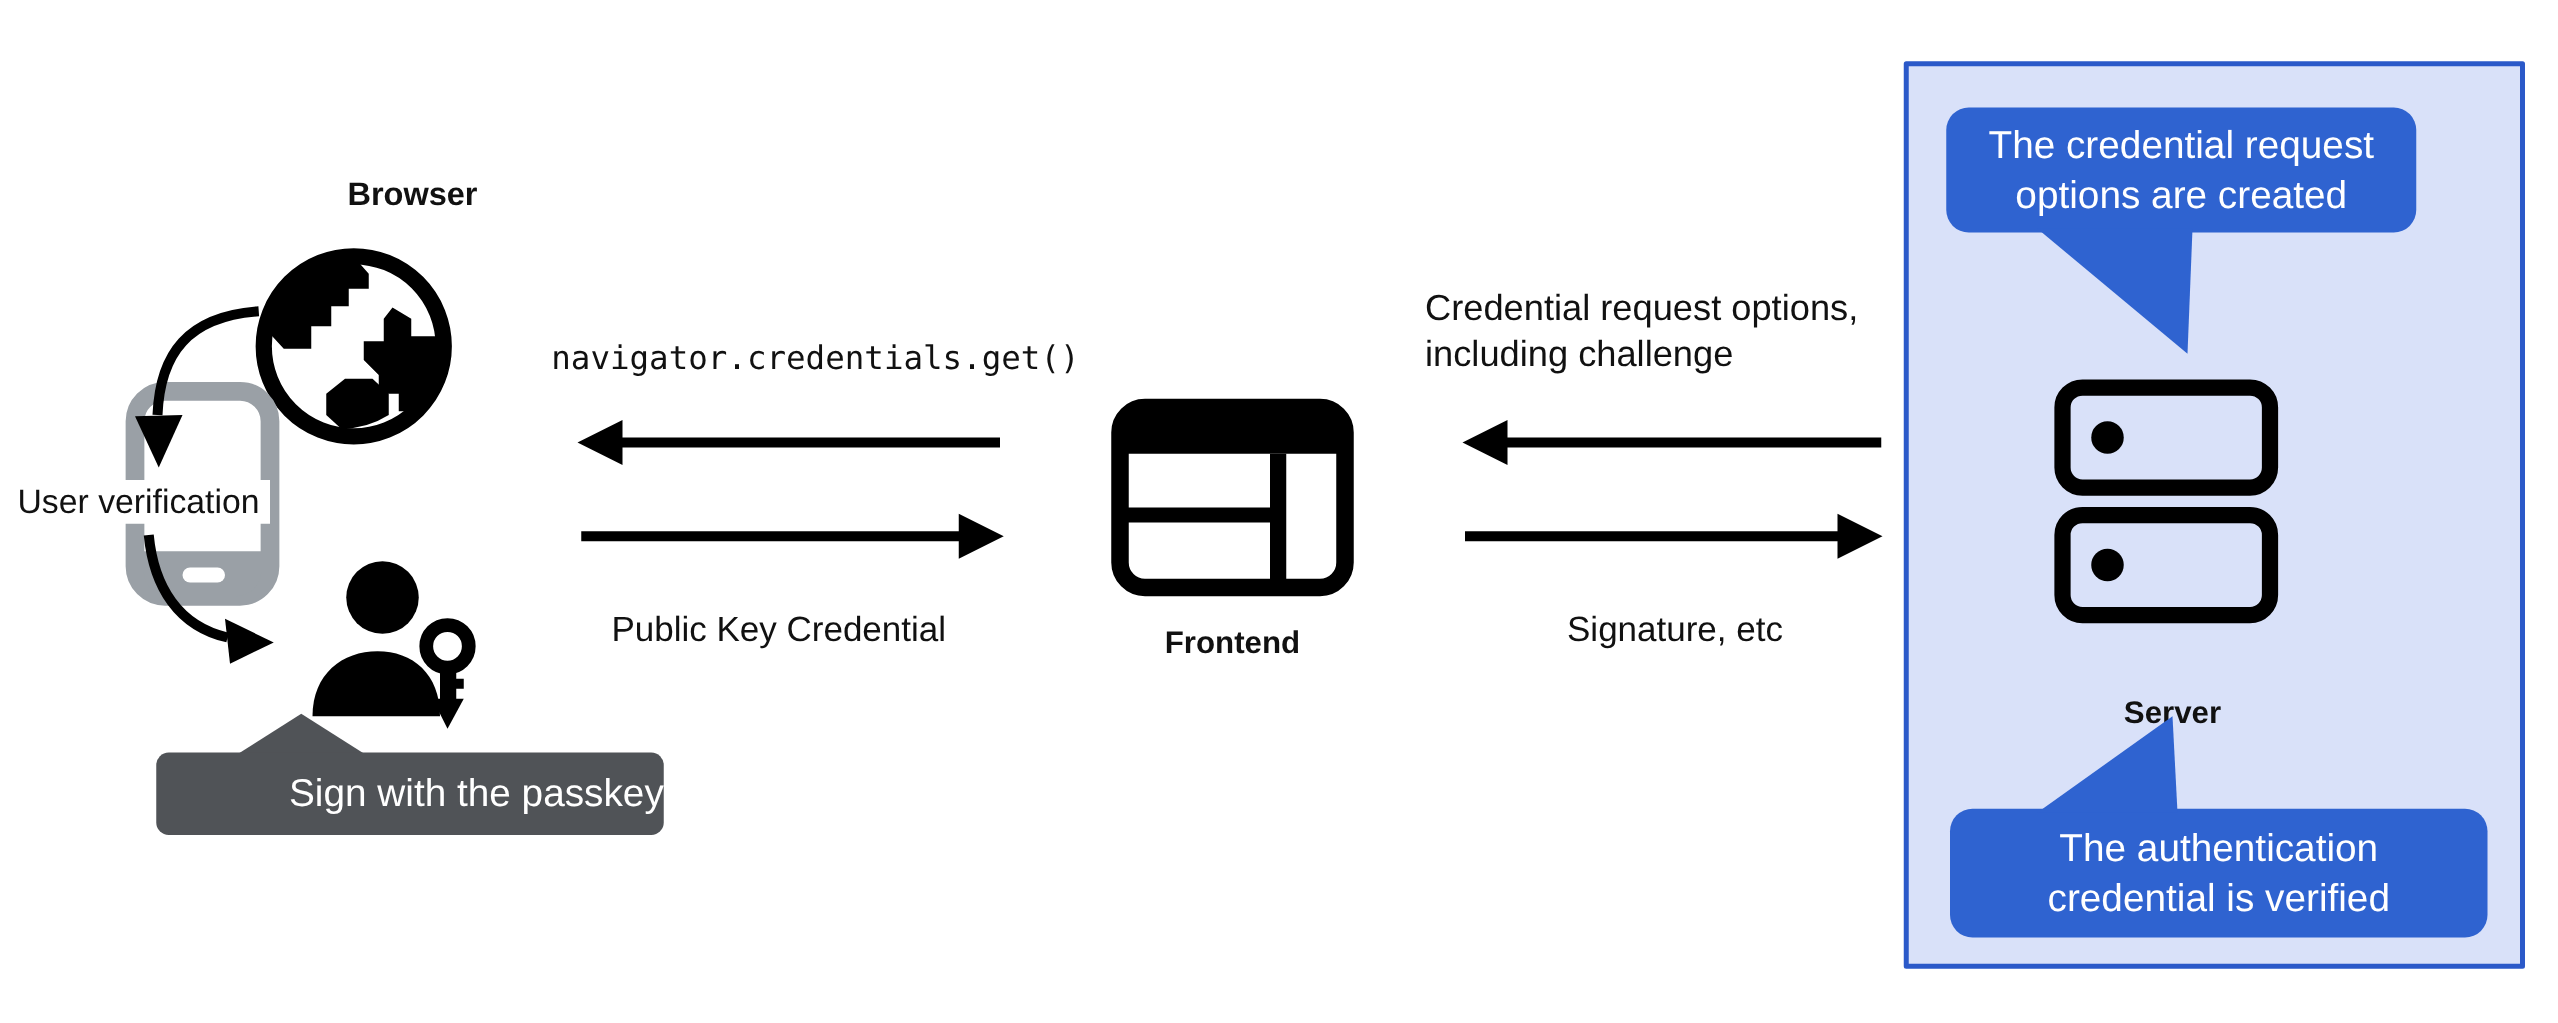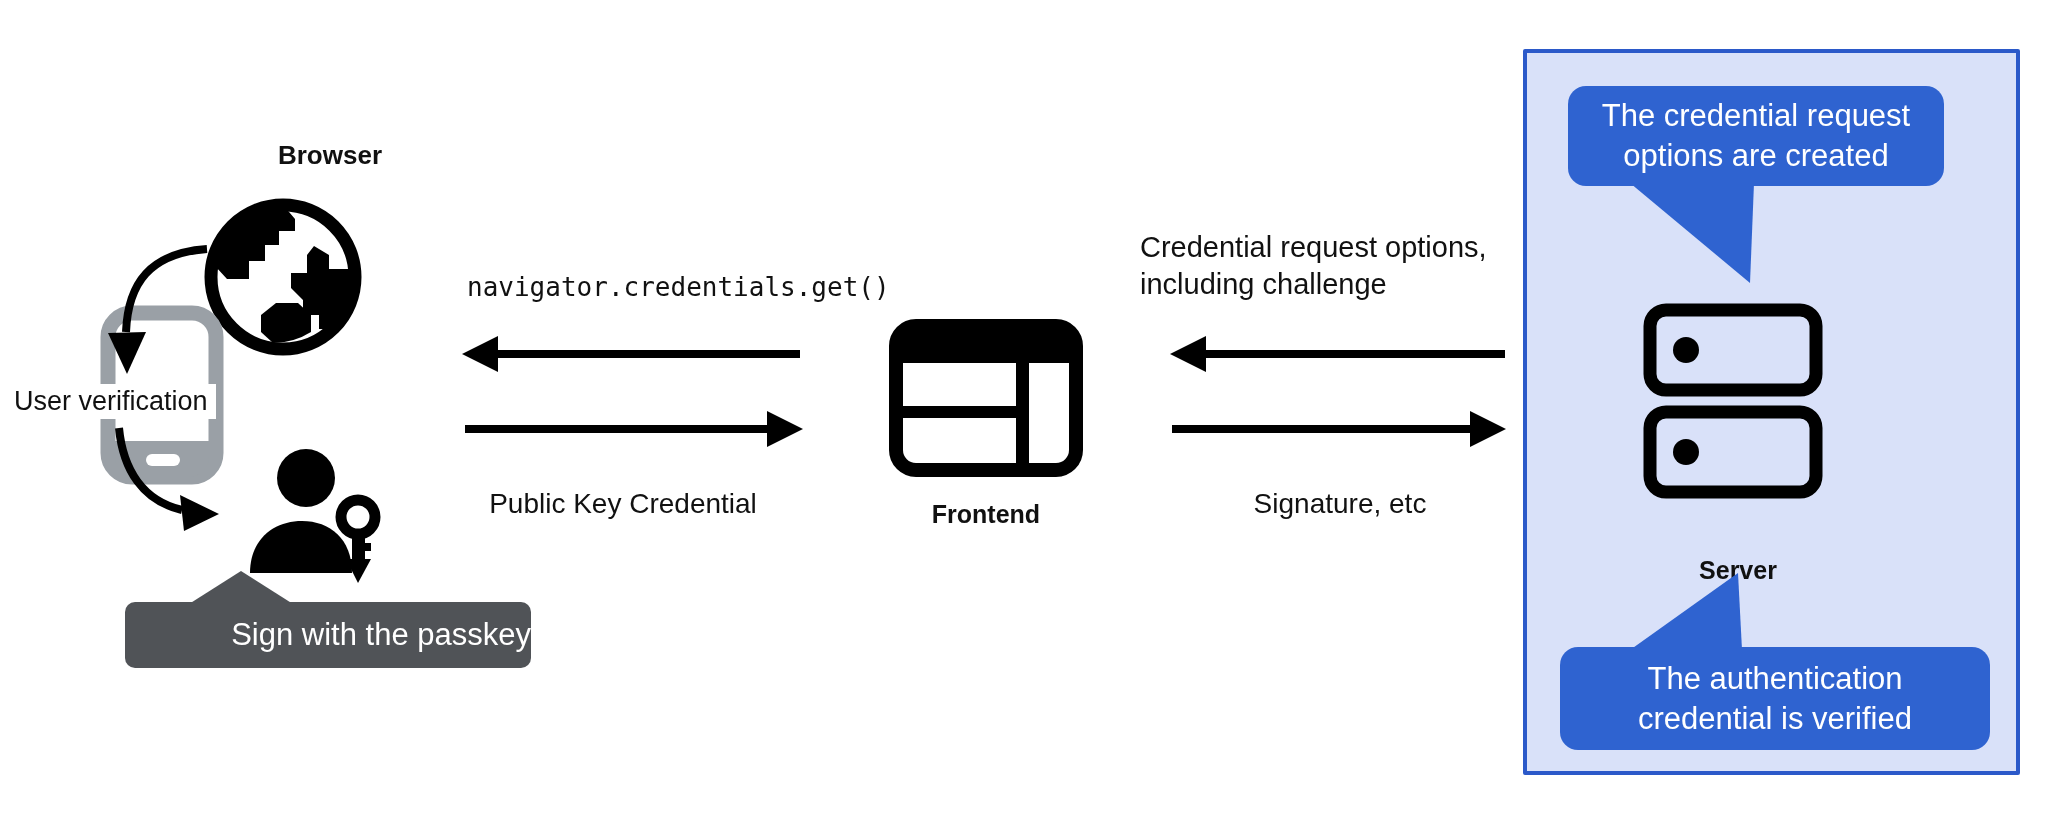--- a/index.html
+++ b/index.html
@@ -13,21 +13,21 @@
     overflow:hidden;
   }
   .abs{position:absolute;}
   .label{white-space:nowrap;}
   .bold{font-weight:bold;}
   .center{text-align:center;}
   .mono{font-family:"DejaVu Sans Mono",monospace;}
 
   .browser-label{left:230px;top:140px;width:200px;font-size:26px;}
   .user-verification{left:6px;top:384px;font-size:27px;background:#fff;padding:2px 8px;}
-  .code-label{left:467px;top:272px;font-size:26px;}
+  .code-label{left:441px;top:272px;font-size:26px;}
   .public-key-label{left:448px;top:488px;width:350px;font-size:28px;}
   .frontend-label{left:886px;top:500px;width:200px;font-size:25px;}
   .cred-request-label{left:1140px;top:229px;font-size:29px;line-height:37px;}
   .signature-label{left:1190px;top:488px;width:300px;font-size:28px;}
 
   .tooltip{
     left:125px;top:602px;width:406px;height:66px;line-height:66px;
     background:var(--tooltip-gray,#505357); color:#fff; font-size:31px;
     border-radius:10px; text-align:right;
   }
@@ -40,21 +40,21 @@
   .server-panel{
     left:1523px;top:49px;width:489px;height:718px;
     background:var(--light-blue,#d9e1f9);
     border:4px solid var(--blue-border,#2b59c9); border-radius:2px;
   }
   .bubble{
     position:absolute; background:var(--blue,#2f63d0); color:#fff;
     border-radius:18px; text-align:center; font-size:31px; line-height:40px;
     display:flex; flex-direction:column; justify-content:center;
   }
-  .bubble-top{left:30px;top:33px;width:376px;height:100px;margin-left:11px;}
+  .bubble-top{left:30px;top:33px;width:376px;height:100px;}
   .bubble-bottom{left:33px;top:594px;width:430px;height:103px;}
   .server-label{left:111px;top:459px;width:200px;font-size:25px;margin-top:44px;}
 
   .overlay{left:0;top:0;pointer-events:none;}
   svg{display:block;}
 </style>
 </head>
 <body>
 
 <div class="stage">

